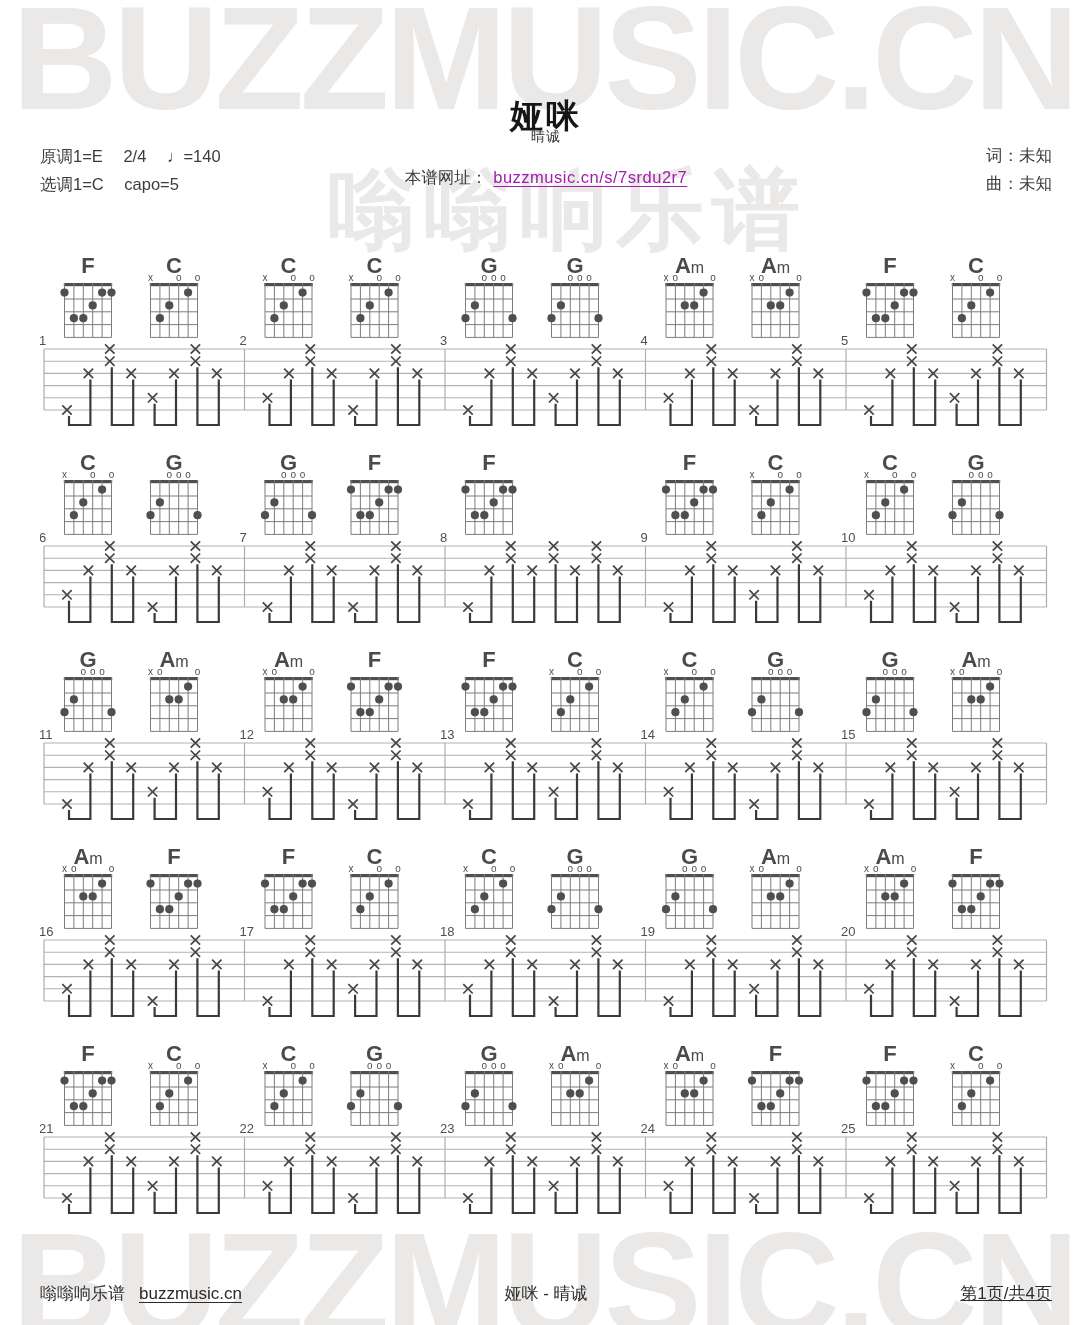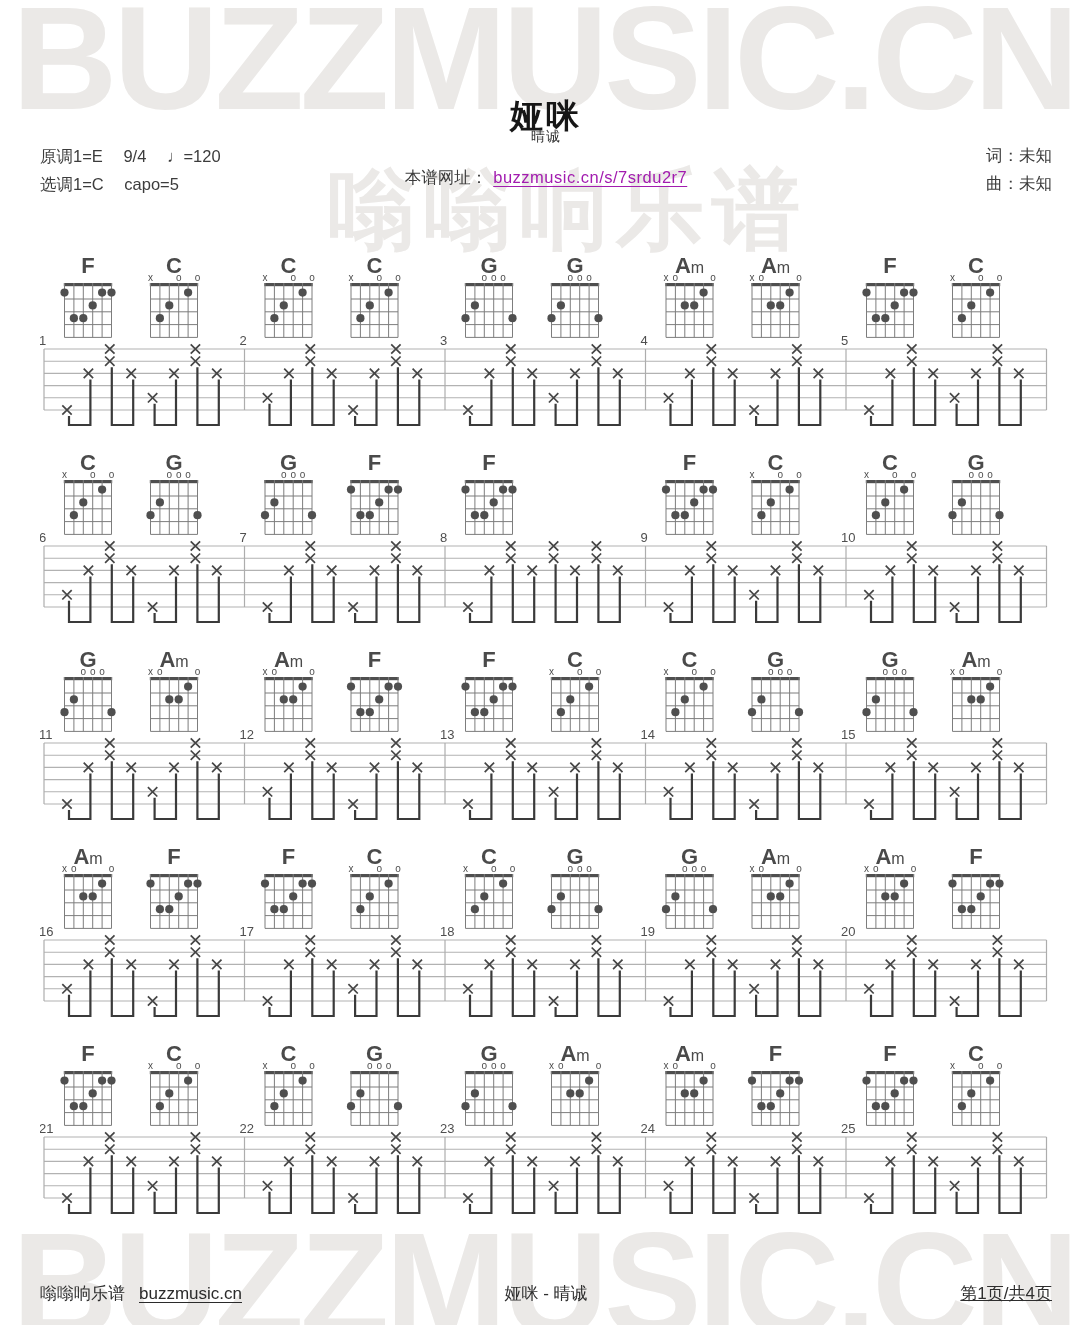--- a/index.html
+++ b/index.html
@@ -51,22 +51,22 @@
   <div class="wm wm-mid">嗡嗡响乐谱</div>
   <div class="wm wm-bottom">BUZZMUSIC.CN</div>
 
   <div class="hdr">
     <div class="title">娅咪</div>
     <div class="artist">晴诚</div>
 
     <div class="meta-left">
       <div>
         <span class="gap">原调1=E</span>
-        <span class="gap">9/4</span>
-        <span>♩=120</span>
+        <span class="gap">2/4</span>
+        <span>♩=140</span>
       </div>
       <div>
         <span class="gap">选调1=C</span>
         <span>capo=5</span>
       </div>
     </div>
 
     <div class="url-line">
       <span>本谱网址：</span><a href="#">buzzmusic.cn/s/7srdu2r7</a>
     </div>

